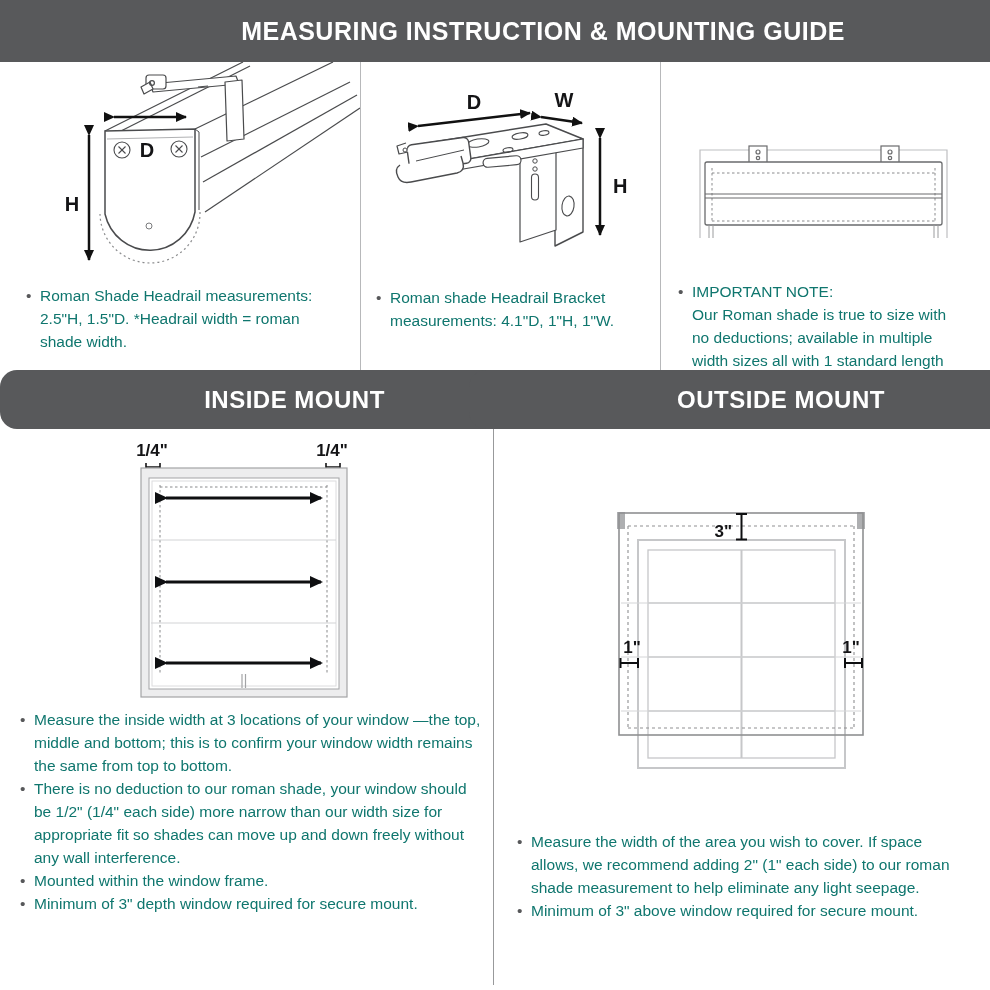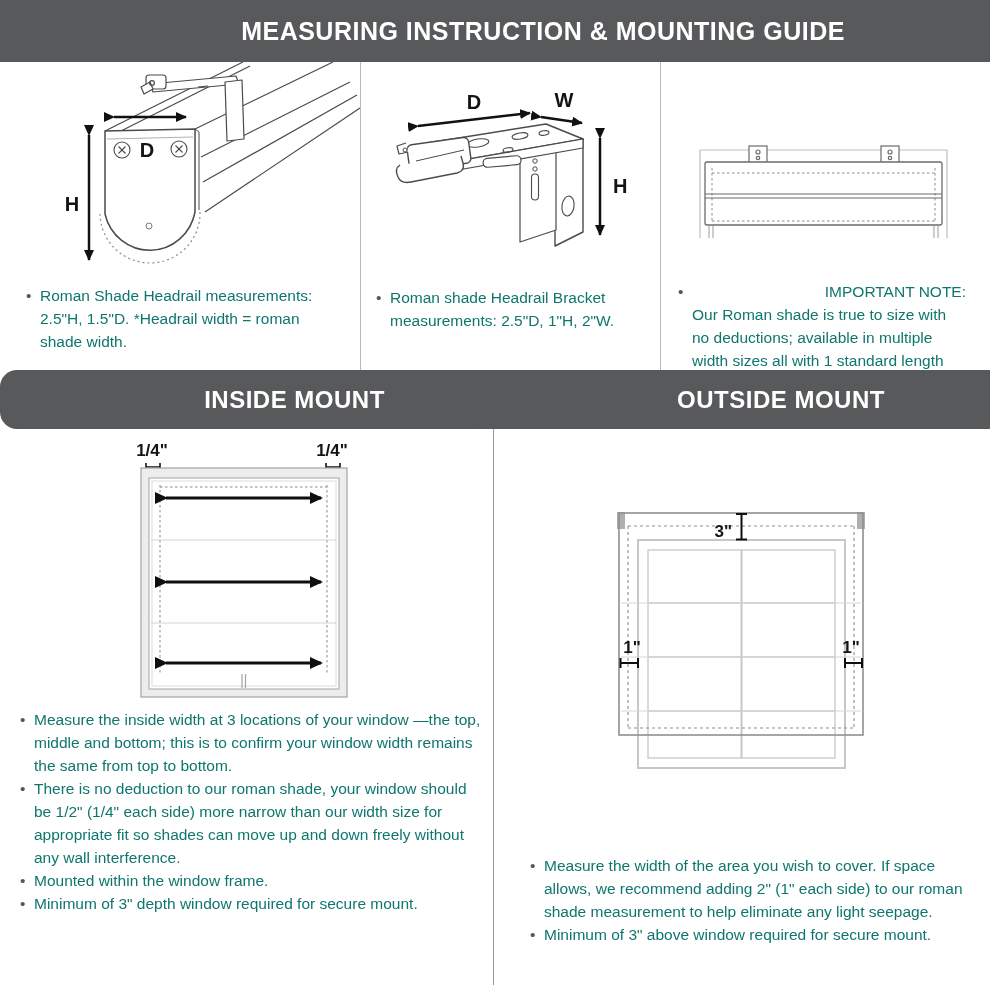--- a/index.html
+++ b/index.html
@@ -20,21 +20,21 @@
   .mid-divider{left:493px;top:370px;width:2px;height:59px;background:#d9dadc;}
   
   .vdiv{width:1px;background:#b7b8ba;}
   .vdiv-a{left:360px;top:62px;height:308px;}
   .vdiv-b{left:660px;top:62px;height:308px;}
   .vdiv-c{left:493px;top:429px;height:556px;background:#98999b;}
   
   .bullets{list-style:none;margin:0;padding:0;font-size:15.5px;line-height:23px;color:#0f766e;}
   .bullets li{position:relative;padding-left:14px;}
   .bullets li::before{content:"\2022";position:absolute;left:0;top:0;color:#57585a;}
-  .note-head{display:block;text-align:right;}
+  .note-head{display:block;}
   svg text{font-family:"Liberation Sans",sans-serif;}
   .dim-label{font-size:20px;font-weight:bold;fill:#141416;}
   .dim-label-sm{font-size:17px;font-weight:bold;fill:#141416;}
 </style>
 </head>
 <body>
 
 <div class="canvas">
 
   <div class="abs banner banner-top">
@@ -176,21 +176,21 @@
   </svg>
 
   <ul class="abs bullets" style="left:26px;top:284px;width:292px;">
     <li>
       <span>Roman Shade Headrail measurements: 2.5"H, 1.5"D. *Headrail width = roman shade width.</span>
     </li>
   </ul>
 
   <ul class="abs bullets" style="left:376px;top:286px;width:252px;">
     <li>
-      <span>Roman shade Headrail Bracket measurements: 2.5"D, 1"H, 2"W.</span>
+      <span>Roman shade Headrail Bracket measurements: 4.1"D, 1"H, 1"W.</span>
     </li>
   </ul>
 
   <ul class="abs bullets" style="left:678px;top:280px;width:288px;">
     <li>
       <span class="note-head">IMPORTANT NOTE:</span>
       <span>Our Roman shade is true to size with no deductions; available in multiple width sizes all with 1 standard length size of 64".</span>
     </li>
   </ul>
 
@@ -288,18 +288,18 @@
     <text x="157" y="52" text-anchor="end" class="dim-label-sm">3"</text>
 
     <text x="57" y="168" text-anchor="middle" class="dim-label-sm">1"</text>
     <text x="276" y="168" text-anchor="middle" class="dim-label-sm">1"</text>
     <g stroke="#0e0f11" stroke-width="2" fill="none">
       <path d="M45.5,173 v10 M45.5,178 h17.5 M63,173 v10"></path>
       <path d="M270,173 v10 M270,178 h17 M287,173 v10"></path>
     </g>
   </svg>
 
-  <ul class="abs bullets" style="left:530px;top:830px;width:452px;margin-top:24px;">
+  <ul class="abs bullets" style="left:517px;top:830px;width:452px;">
     <li><span>Measure the width of the area you wish to cover. If space allows, we recommend adding 2" (1" each side) to our roman shade measurement to help eliminate any light seepage.</span></li>
     <li><span>Minimum of 3" above window required for secure mount.</span></li>
   </ul>
 
 </div>
 
 </body></html>

